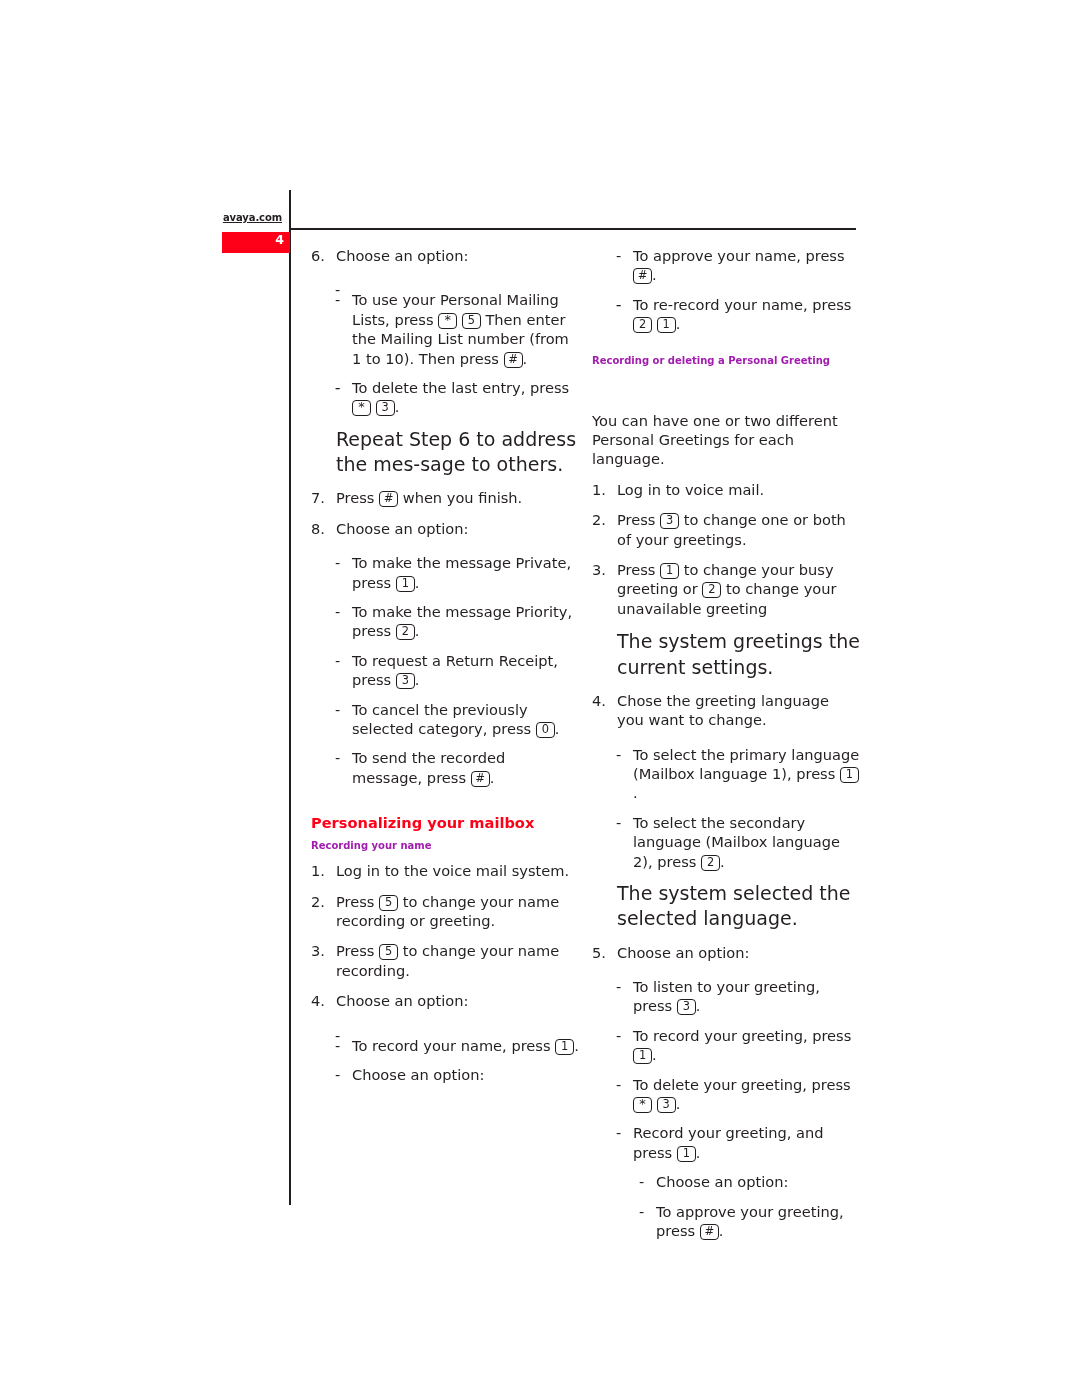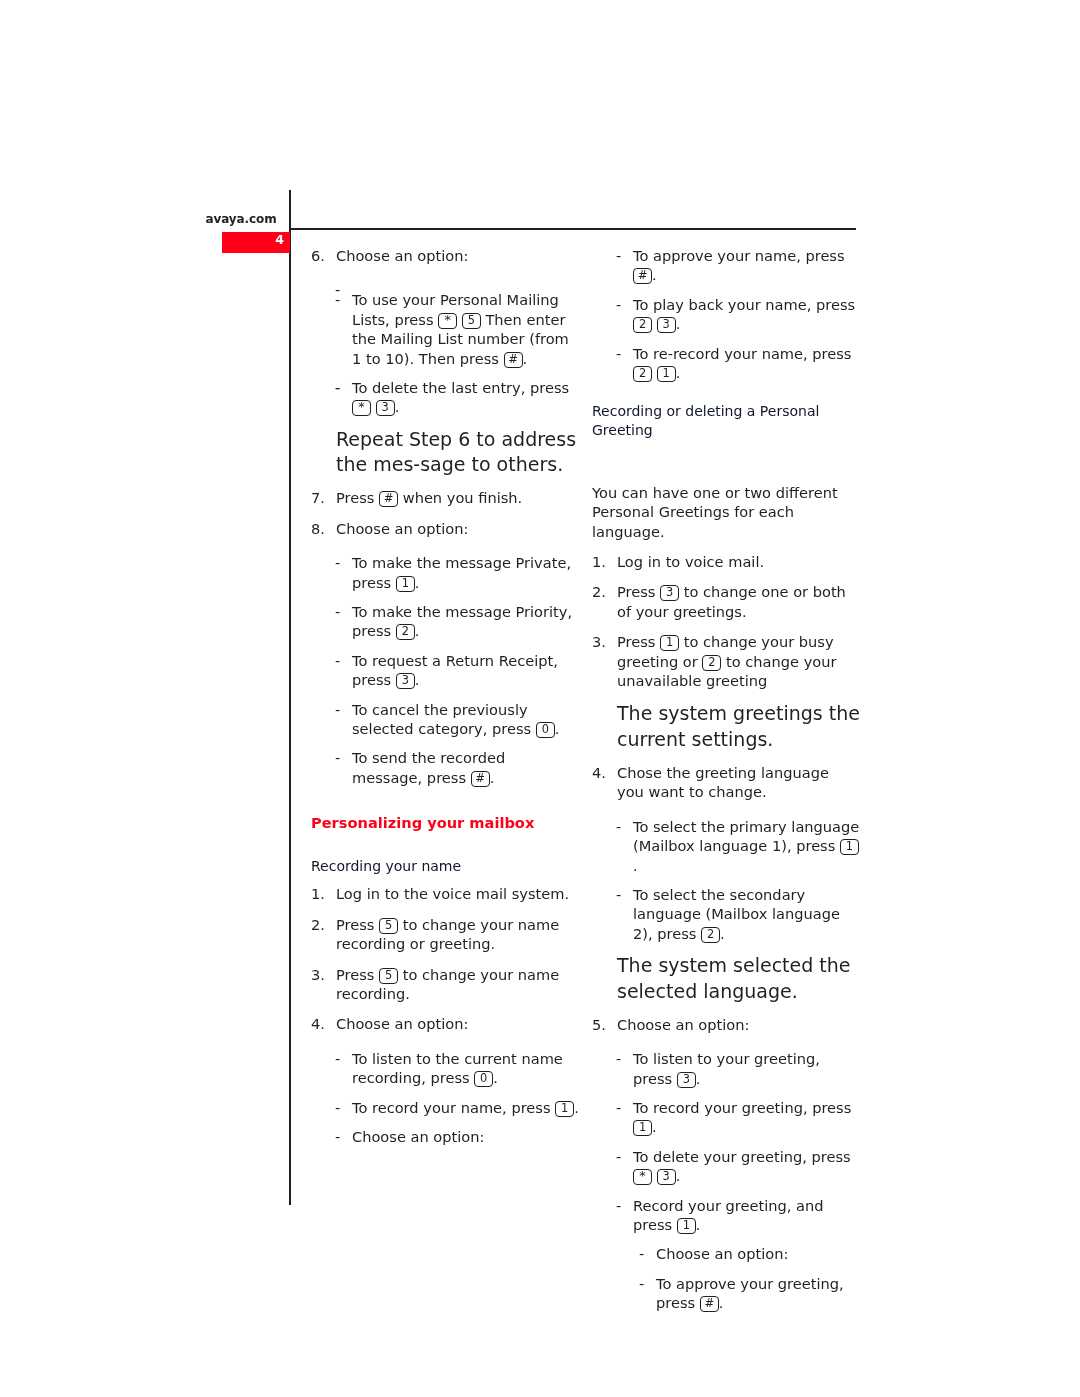--- a/index.html
+++ b/index.html
@@ -40,25 +40,26 @@
     width: 566px;
     height: 2px;
     background: #231f20;
   }
 
   .brand {
     position: absolute;
     left: 200px;
     top: 212px;
     width: 82px;
-    text-align: center;
-    font-size: 12px;
+    text-align: right;
+    font-size: 10px;
     font-weight: bold;
     letter-spacing: -0.1px;
     color: #231f20;
+    text-decoration: underline;
   }
 
   .pagebox {
     position: absolute;
     left: 222px;
     top: 232px;
     width: 68px;
     height: 21px;
     background: #ff0019;
   }
@@ -139,26 +140,26 @@
     font-size: 14.6px;
     line-height: 1.33;
     margin-top: 44px;
   }
 
   .h-red {
     color: #ff0019;
     font-weight: bold;
     font-size: 14.6px;
     line-height: 1.3;
-    margin-bottom: 24px;
+    margin-bottom: 6px;
   }
   .h-black {
-    color: #0f172a;
-    font-weight: normal;
-    font-size: 14px;
+    color: #a21caf;
+    font-weight: bold;
+    font-size: 10px;
     line-height: 1.3;
     margin-bottom: 9px;
   }
 
   .sp-sm { height: 4px; }
   .sp-md { height: 10px; }
   .sp-lg { height: 17px; }
 
   
   .key {
@@ -215,27 +216,27 @@
       <div class="dash"><span class="bullet">-</span><span>To cancel the previously selected category, press <span class="key">0</span>.</span></div>
       <div class="dash"><span class="bullet">-</span><span>To send the recorded message, press <span class="key hash">#</span>.</span></div>
       <div class="sp-lg"></div>
       <div class="h-red">Personalizing your mailbox</div>
       <div class="h-black">Recording your name</div>
       <div class="step"><span class="num">1.</span><span>Log in to the voice mail system.</span></div>
       <div class="step"><span class="num">2.</span><span>Press <span class="key">5</span> to change your name recording or greeting.</span></div>
       <div class="step"><span class="num">3.</span><span>Press <span class="key">5</span> to change your name recording.</span></div>
       <div class="step"><span class="num">4.</span><span>Choose an option:</span></div>
       <div class="sp-sm"></div>
-      <div class="dash"><span class="bullet">-</span><span>To listen to the current name recording, press <span class="key">0</span>.</span></div>
+      <div class="dash"><span class="bullet">-</span></div>
       <div class="dash"><span class="bullet">-</span><span>To record your name, press <span class="key">1</span>.</span></div>
       <div class="dash"><span class="bullet">-</span><span>Choose an option:</span></div>
     </div>
   <div class="col col-right" id="col-right">
       <div class="dash"><span class="bullet">-</span><span>To approve your name, press <span class="key hash">#</span>.</span></div>
-      <div class="dash"><span class="bullet">-</span><span>To play back your name, press <span class="key">2</span> <span class="key">3</span>.</span></div>
+      <div class="dash"><span class="bullet">-</span></div>
       <div class="dash"><span class="bullet">-</span><span>To re-record your name, press <span class="key">2</span> <span class="key">1</span>.</span></div>
       <div class="sp-md"></div>
       <div class="h-black">Recording or deleting a Personal Greeting</div>
       <div class="body-p">You can have one or two different Personal Greetings for each language.</div>
       <div class="step"><span class="num">1.</span><span>Log in to voice mail.</span></div>
       <div class="step"><span class="num">2.</span><span>Press <span class="key">3</span> to change one or both of your greetings.</span></div>
       <div class="step"><span class="num">3.</span><span>Press <span class="key">1</span> to change your busy greeting or <span class="key">2</span> to change your unavailable greeting</span></div>
       <div class="cont">The system greetings the current settings.</div>
       <div class="step"><span class="num">4.</span><span>Chose the greeting language you want to change.</span></div>
       <div class="sp-sm"></div>

